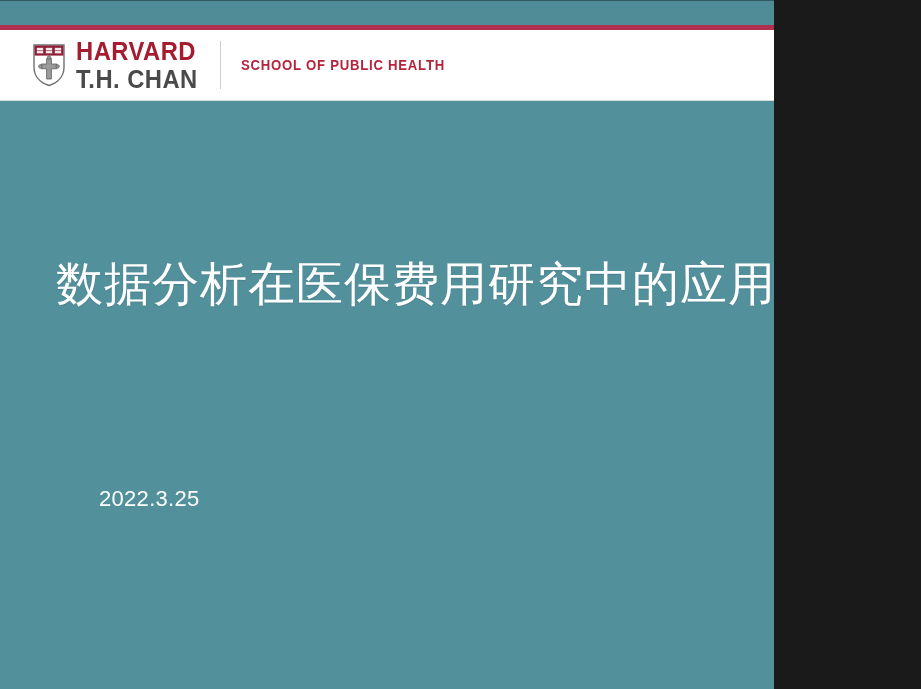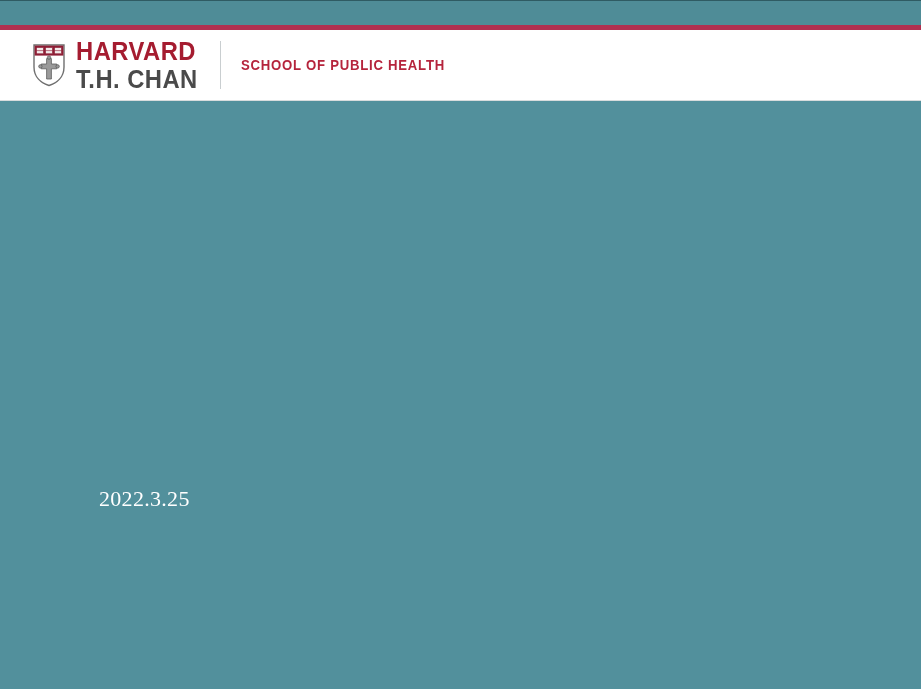--- a/index.html
+++ b/index.html
@@ -2,21 +2,21 @@
 <html><head>
 <meta charset="utf-8">
 <style>
   html, body {
     margin: 0;
     padding: 0;
     background: #1a1a1a;
   }
   .slide {
     position: relative;
-    width: 921px;
+    width: 774px;
     height: 689px;
     overflow: hidden;
     background: #ef4444;
     font-family: "Liberation Sans", sans-serif;
   }
 
   
   .top-strip {
     position: absolute;
     left: 0; top: 0;
@@ -133,21 +133,21 @@
     top: 383px;
   }
   .byline-author {
     font-family: "Liberation Serif", serif;
     font-size: 23px;
     color: #ffffff;
     line-height: 1.35;
     white-space: nowrap;
   }
   .byline-date {
-    font-family: Liberation Serif, serif;
+    font-family: Liberation Sans, sans-serif;
     font-size: 22px;
     color: #ffffff;
     line-height: 1.35;
     letter-spacing: 0.3px;
     white-space: nowrap;
   }
 </style>
 </head>
 <body>
 
@@ -182,19 +182,20 @@
       </div>
 
       <div class="logo-divider"></div>
 
       <div class="school-name">SCHOOL OF PUBLIC HEALTH</div>
     </div>
   </div>
 
   <div class="body-area">
 
+    <div class="slide-title">数据分析在医保费用研究中的应用</div>
 
     <div class="byline">
       <div class="byline-date">2022.3.25</div>
     </div>
 
   </div>
 </div>
 
 </body></html>

